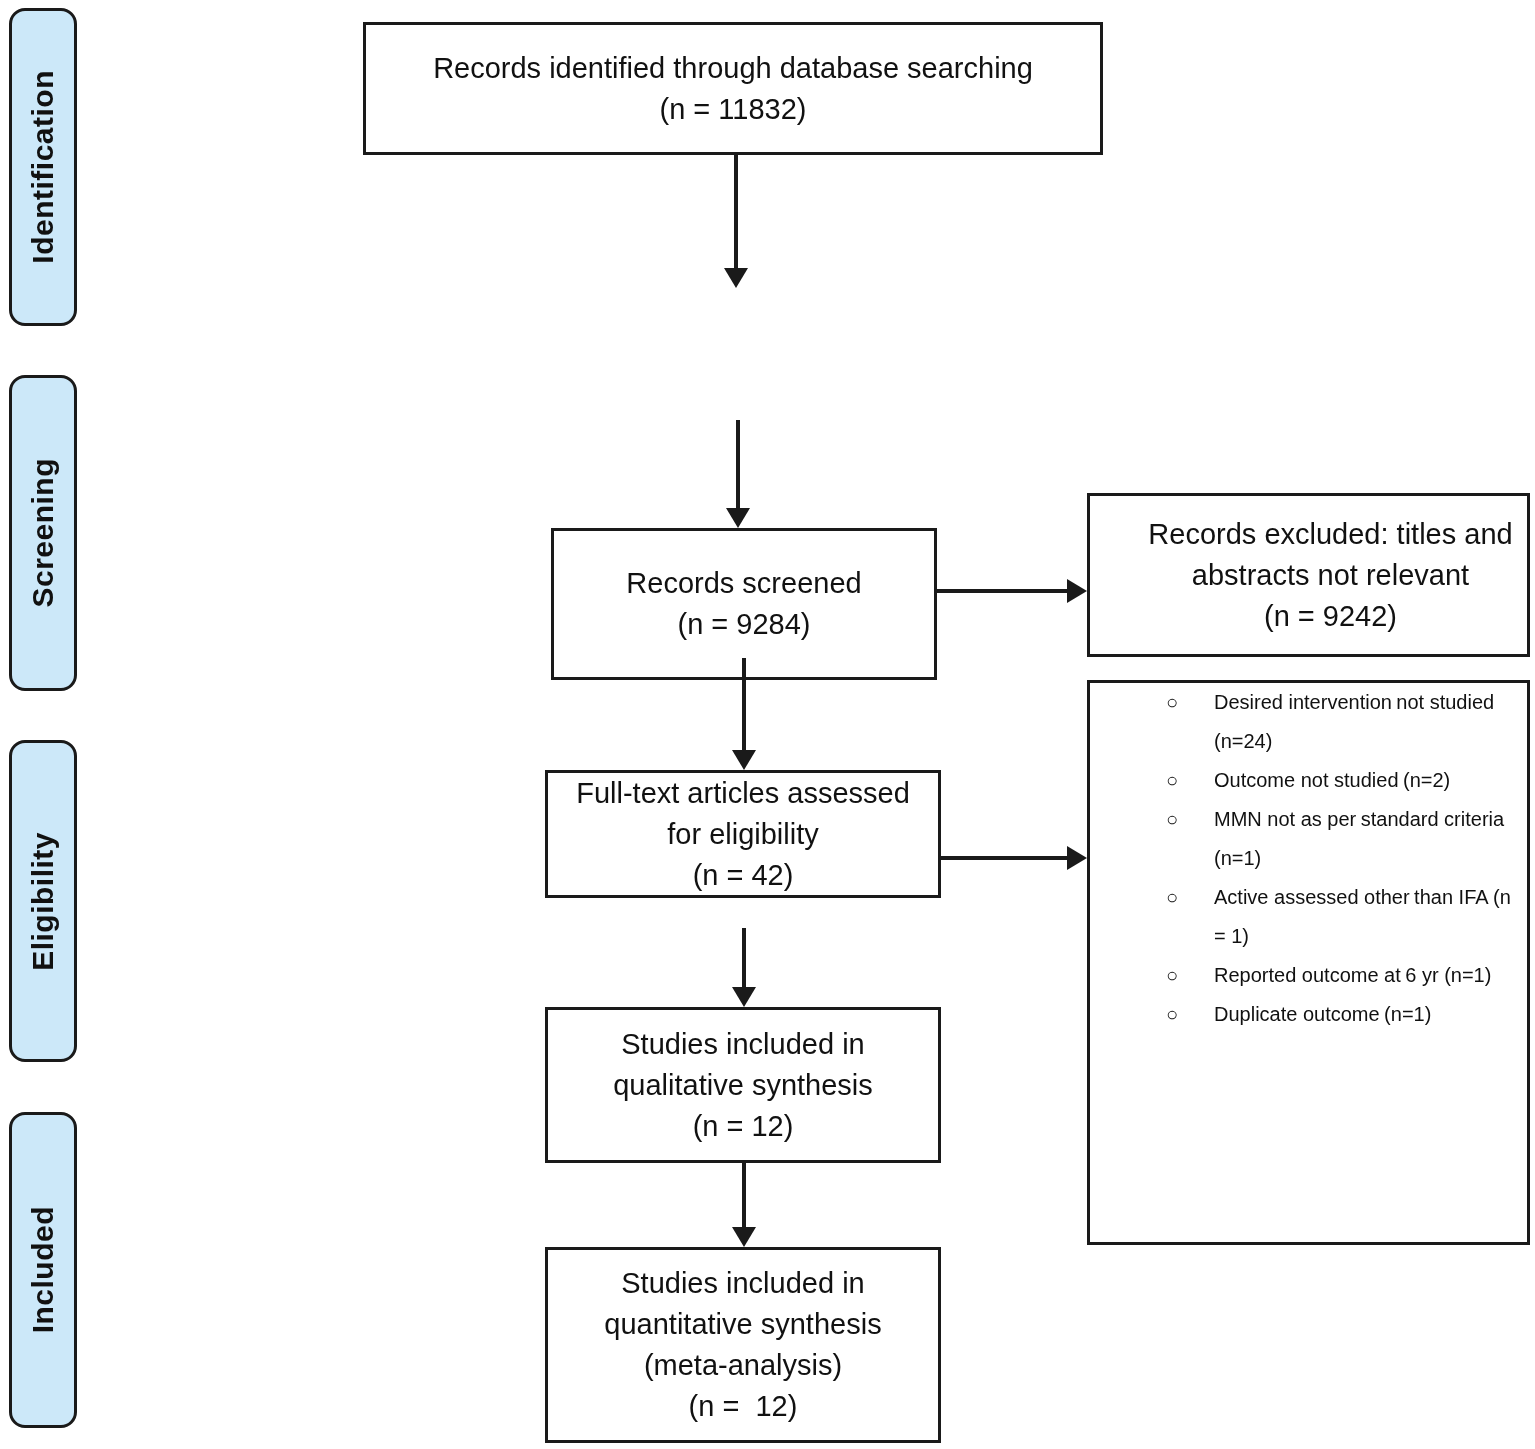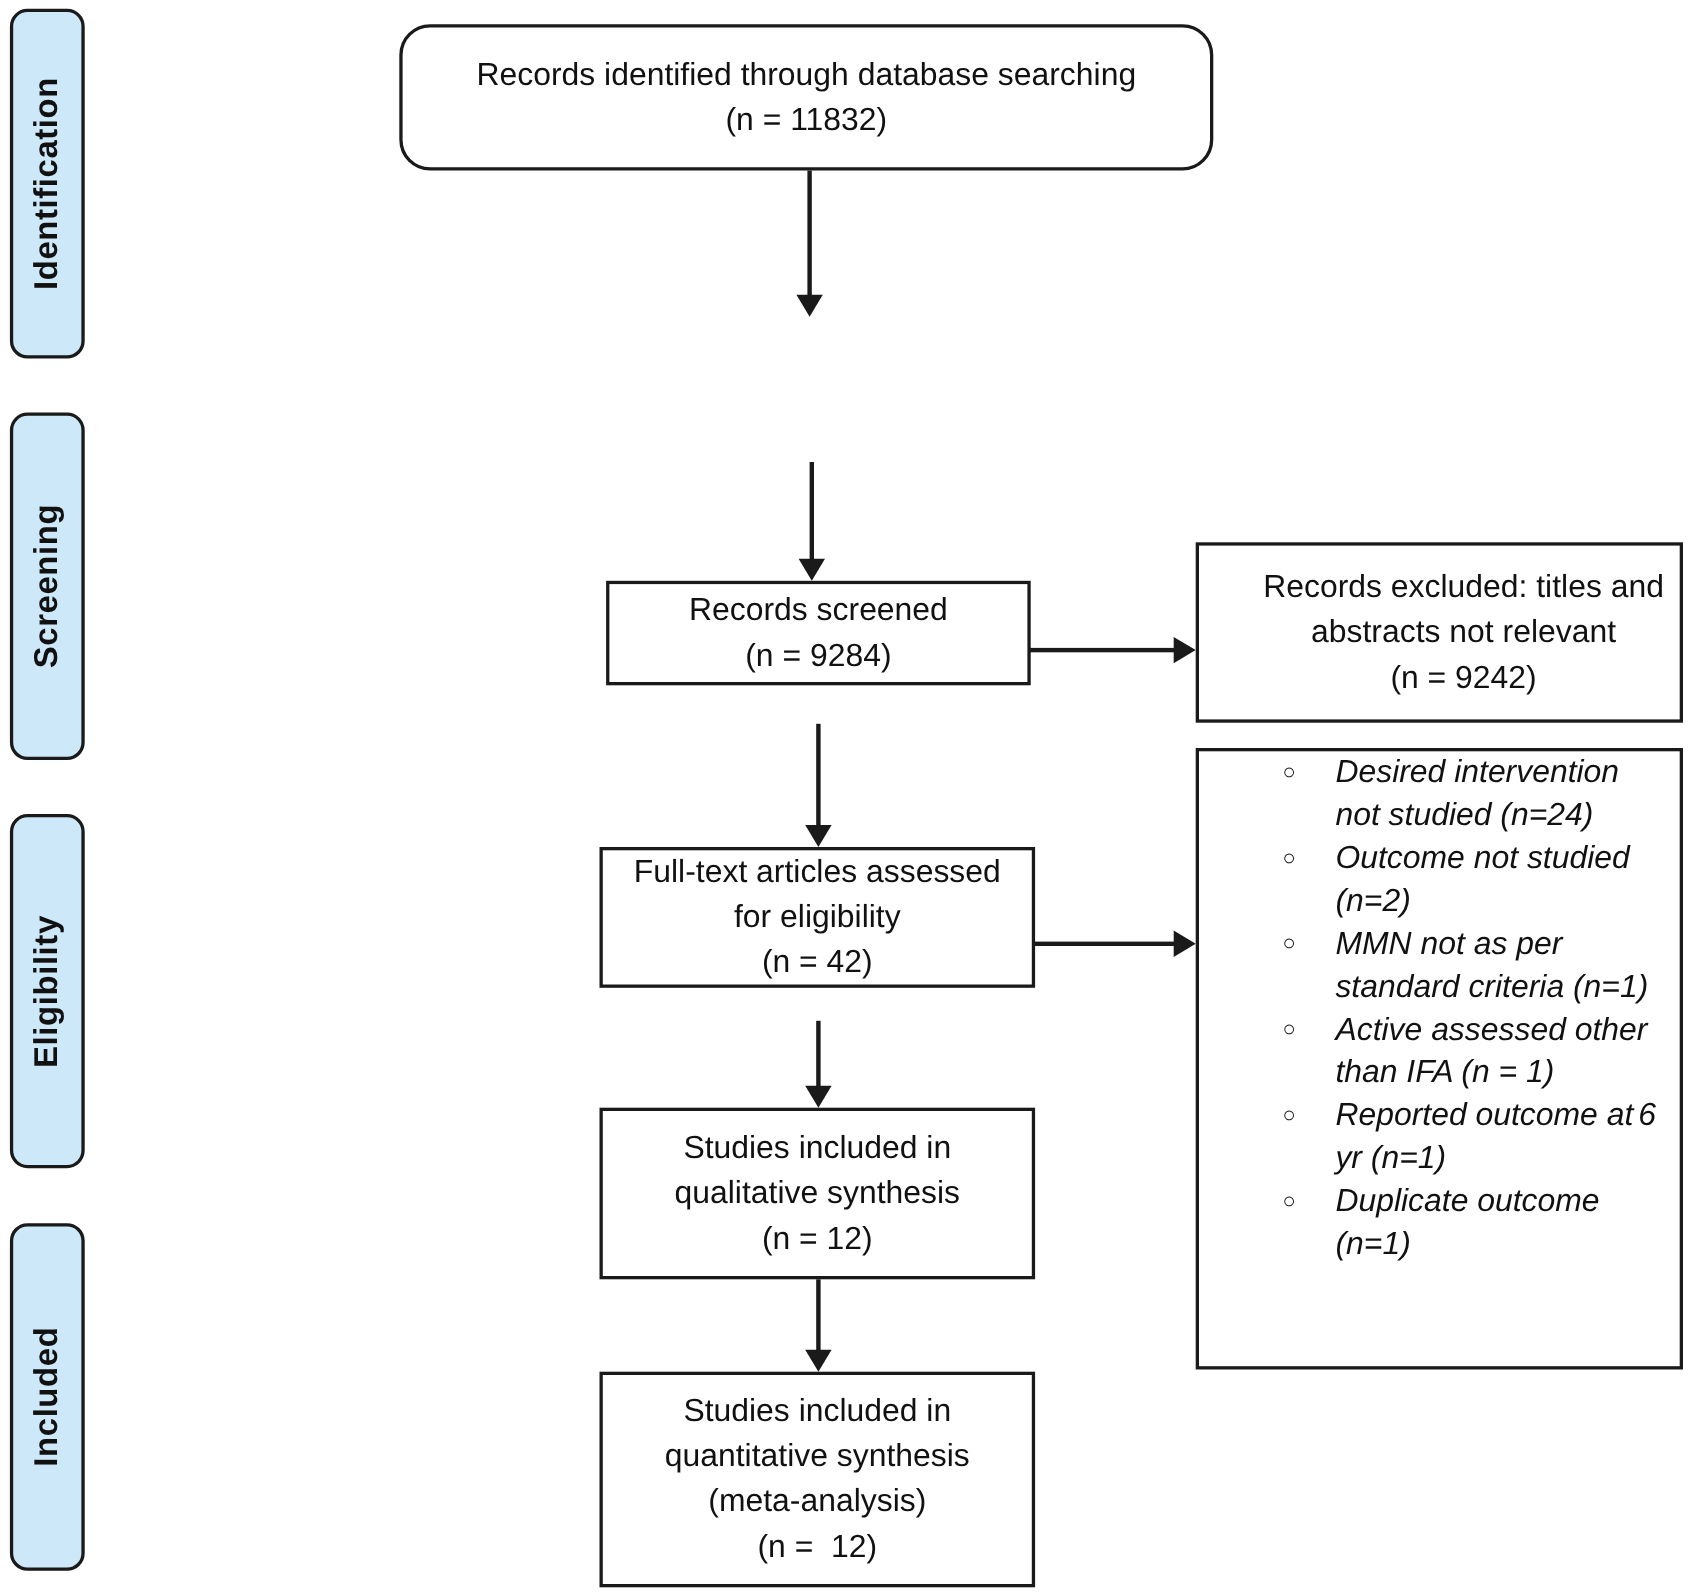--- a/index.html
+++ b/index.html
@@ -72,24 +72,23 @@
     display:flex;
     padding-left:76px;padding-right:16px;
   }
   .excl-item .bullet{
     flex:none;width:48px;
     font-size:20px;line-height:39px;
     text-align:left;
   }
   .excl-item .excl-lines{flex:1;}
   .excl-line{
-    font-size:29px;line-height:39px;
+    font-size:20px;line-height:39px;
     white-space:pre-wrap;
     text-align:left;
-    font-style:italic;
   }
   .excl-line.just{
     text-align:justify;
     text-align-last:justify;
   }
 
   
   .varrow{position:absolute;width:24px;}
   .varrow .shaft{position:absolute;left:50%;transform:translateX(-50%);top:0;bottom:16px;width:4px;background:var(--line);}
   .varrow .head{position:absolute;bottom:0;left:50%;transform:translateX(-50%);width:0;height:0;
@@ -110,27 +109,27 @@
   <div class="stage-label" style="top:375px;height:316px;">
     <span>Screening</span>
   </div>
   <div class="stage-label" style="top:740px;height:322px;">
     <span>Eligibility</span>
   </div>
   <div class="stage-label" style="top:1112px;height:316px;">
     <span>Included</span>
   </div>
 
-  <div class="fbox" style="left:363px;top:22px;width:740px;height:133px;border-radius:28px;">
+  <div class="fbox" style="left:363px;top:22px;width:740px;height:133px;">
     <span class="bline">Records identified through database searching</span>
     <span class="bline">(n = 11832)</span>
   </div>
 
 
-  <div class="fbox" style="left:551px;top:528px;width:386px;height:95px;">
+  <div class="fbox" style="left:551px;top:528px;width:386px;height:152px;">
     <span class="bline">Records screened</span>
     <span class="bline">(n = 9284)</span>
   </div>
 
   <div class="fbox" style="left:545px;top:770px;width:396px;height:128px;">
     <span class="bline">Full-text articles assessed</span>
     <span class="bline">for eligibility</span>
     <span class="bline">(n = 42)</span>
   </div>
 

